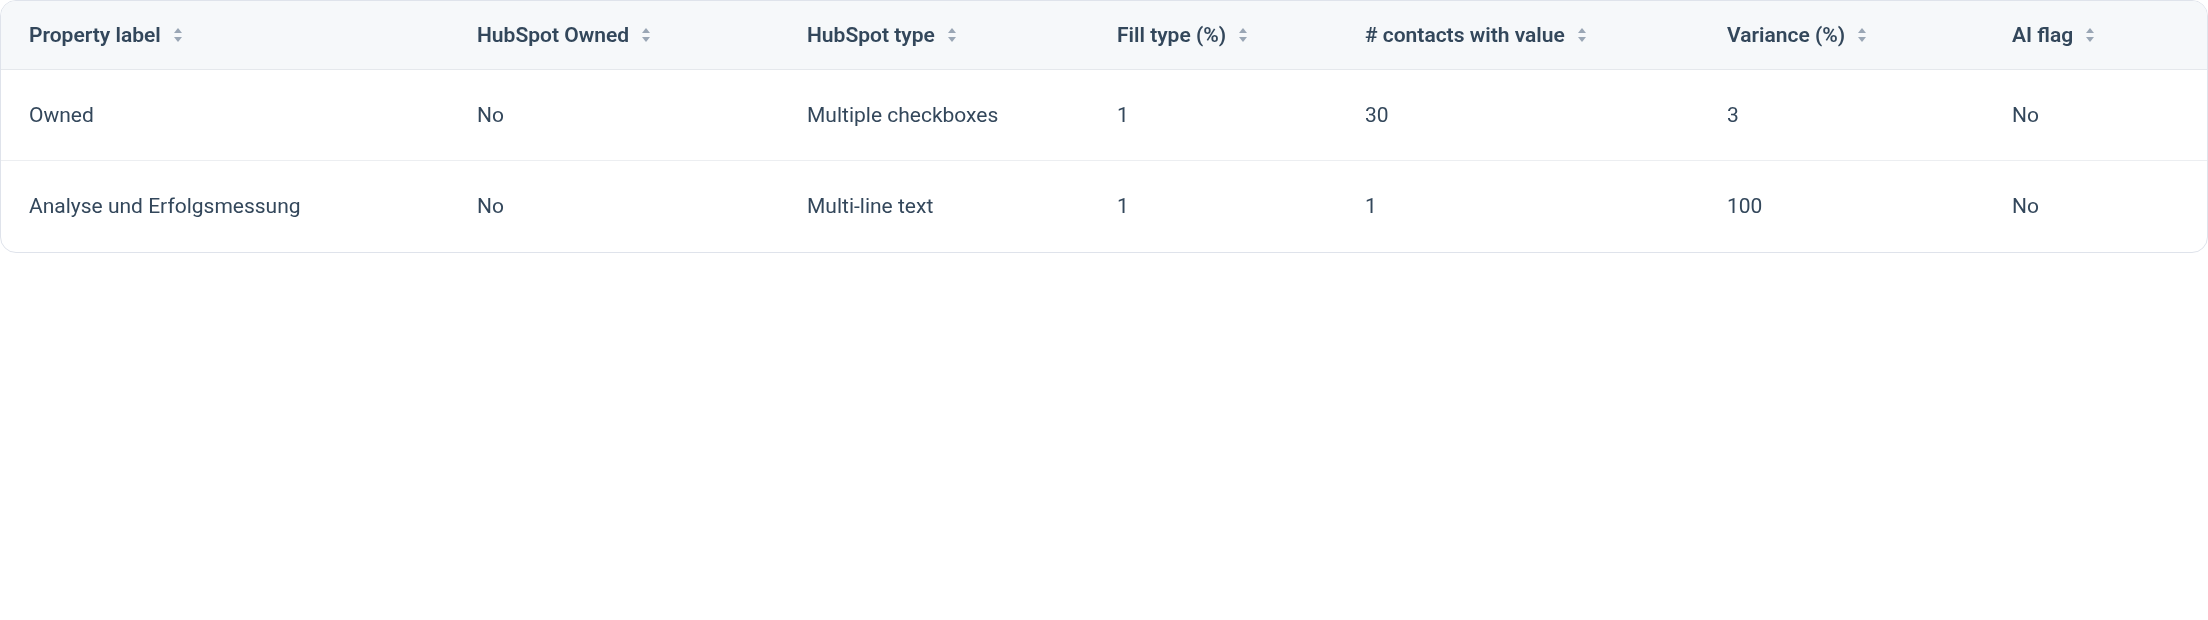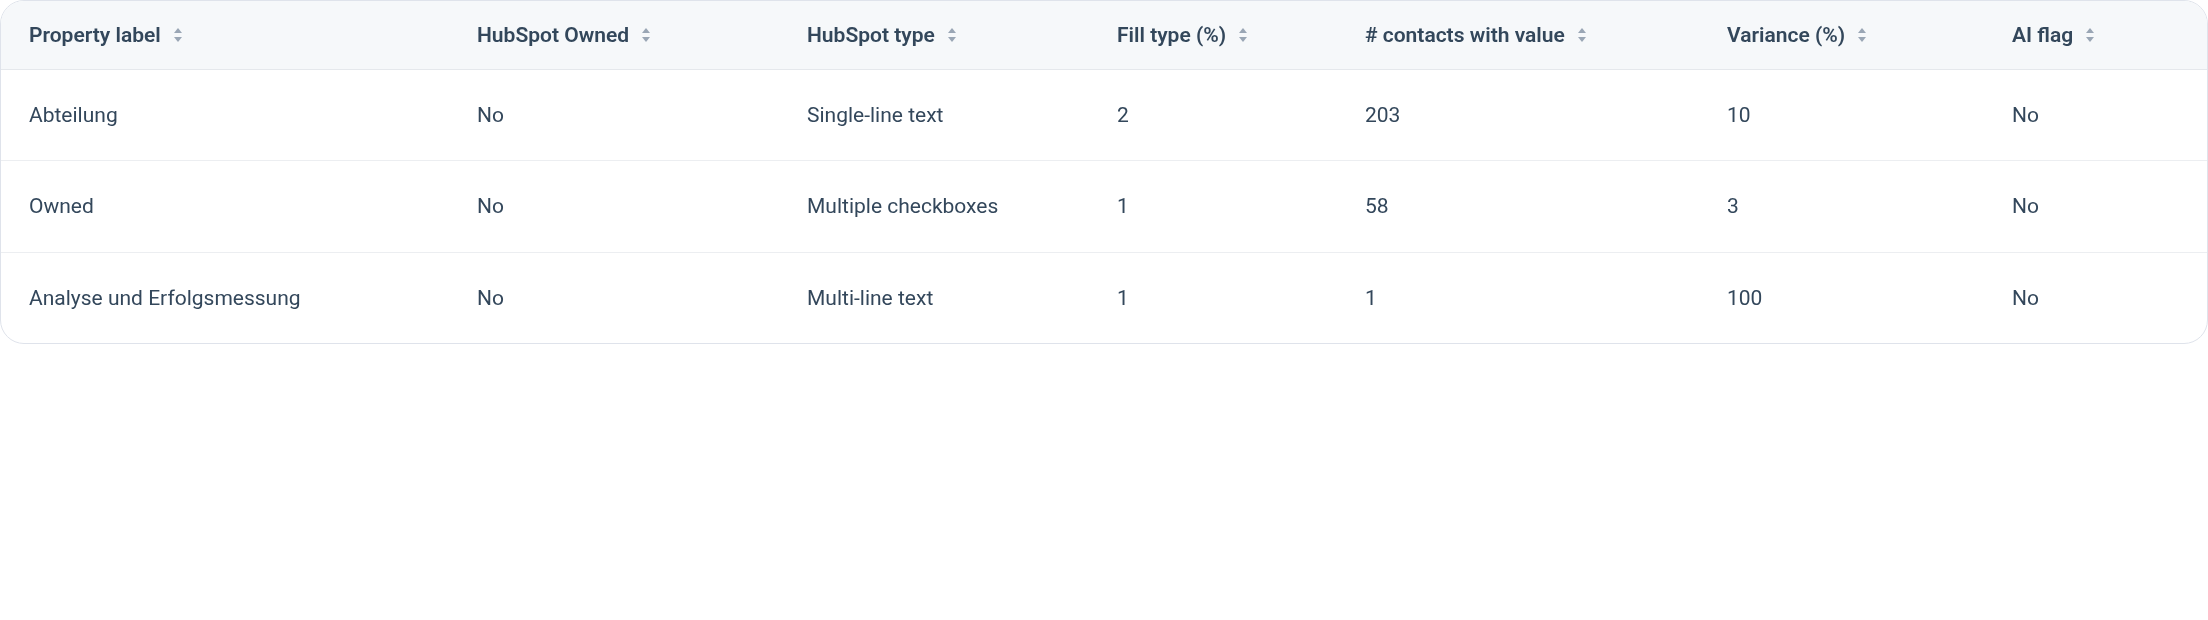--- a/index.html
+++ b/index.html
@@ -6,21 +6,21 @@
   html, body {
     margin: 0;
     padding: 0;
     font-family: -apple-system, BlinkMacSystemFont, "Segoe UI", Roboto, "Helvetica Neue", Arial, sans-serif;
     background: #ffffff;
     color: #33475b;
   }
   .table-wrap {
     width: 2208px;
     border: 1px solid #dfe3eb;
-    border-radius: 24px;
+    border-radius: 16px;
     overflow: hidden;
     background: #ffffff;
   }
   table {
     width: 100%;
     border-collapse: collapse;
     table-layout: fixed;
   }
   thead th {
     background: #f6f8fa;
@@ -172,34 +172,25 @@
               <svg width="10" height="6" viewBox="0 0 10 6">
                   <path d="M5 6 L9 1 L1 1 Z" fill="#9aa6b5"></path>
                 </svg>
             </span>
           </span>
         </th>
       </tr>
     </thead>
     <tbody id="tbody">
         <tr>
-          <td>Abteilung</td>
-          <td>No</td>
-          <td>Single-line text</td>
-          <td>2</td>
-          <td>203</td>
-          <td>10</td>
-          <td>No</td>
-        </tr>
-        <tr>
           <td>Owned</td>
           <td>No</td>
           <td>Multiple checkboxes</td>
           <td>1</td>
-          <td>58</td>
+          <td>30</td>
           <td>3</td>
           <td>No</td>
         </tr>
         <tr>
           <td>Analyse und Erfolgsmessung</td>
           <td>No</td>
           <td>Multi-line text</td>
           <td>1</td>
           <td>1</td>
           <td>100</td>

